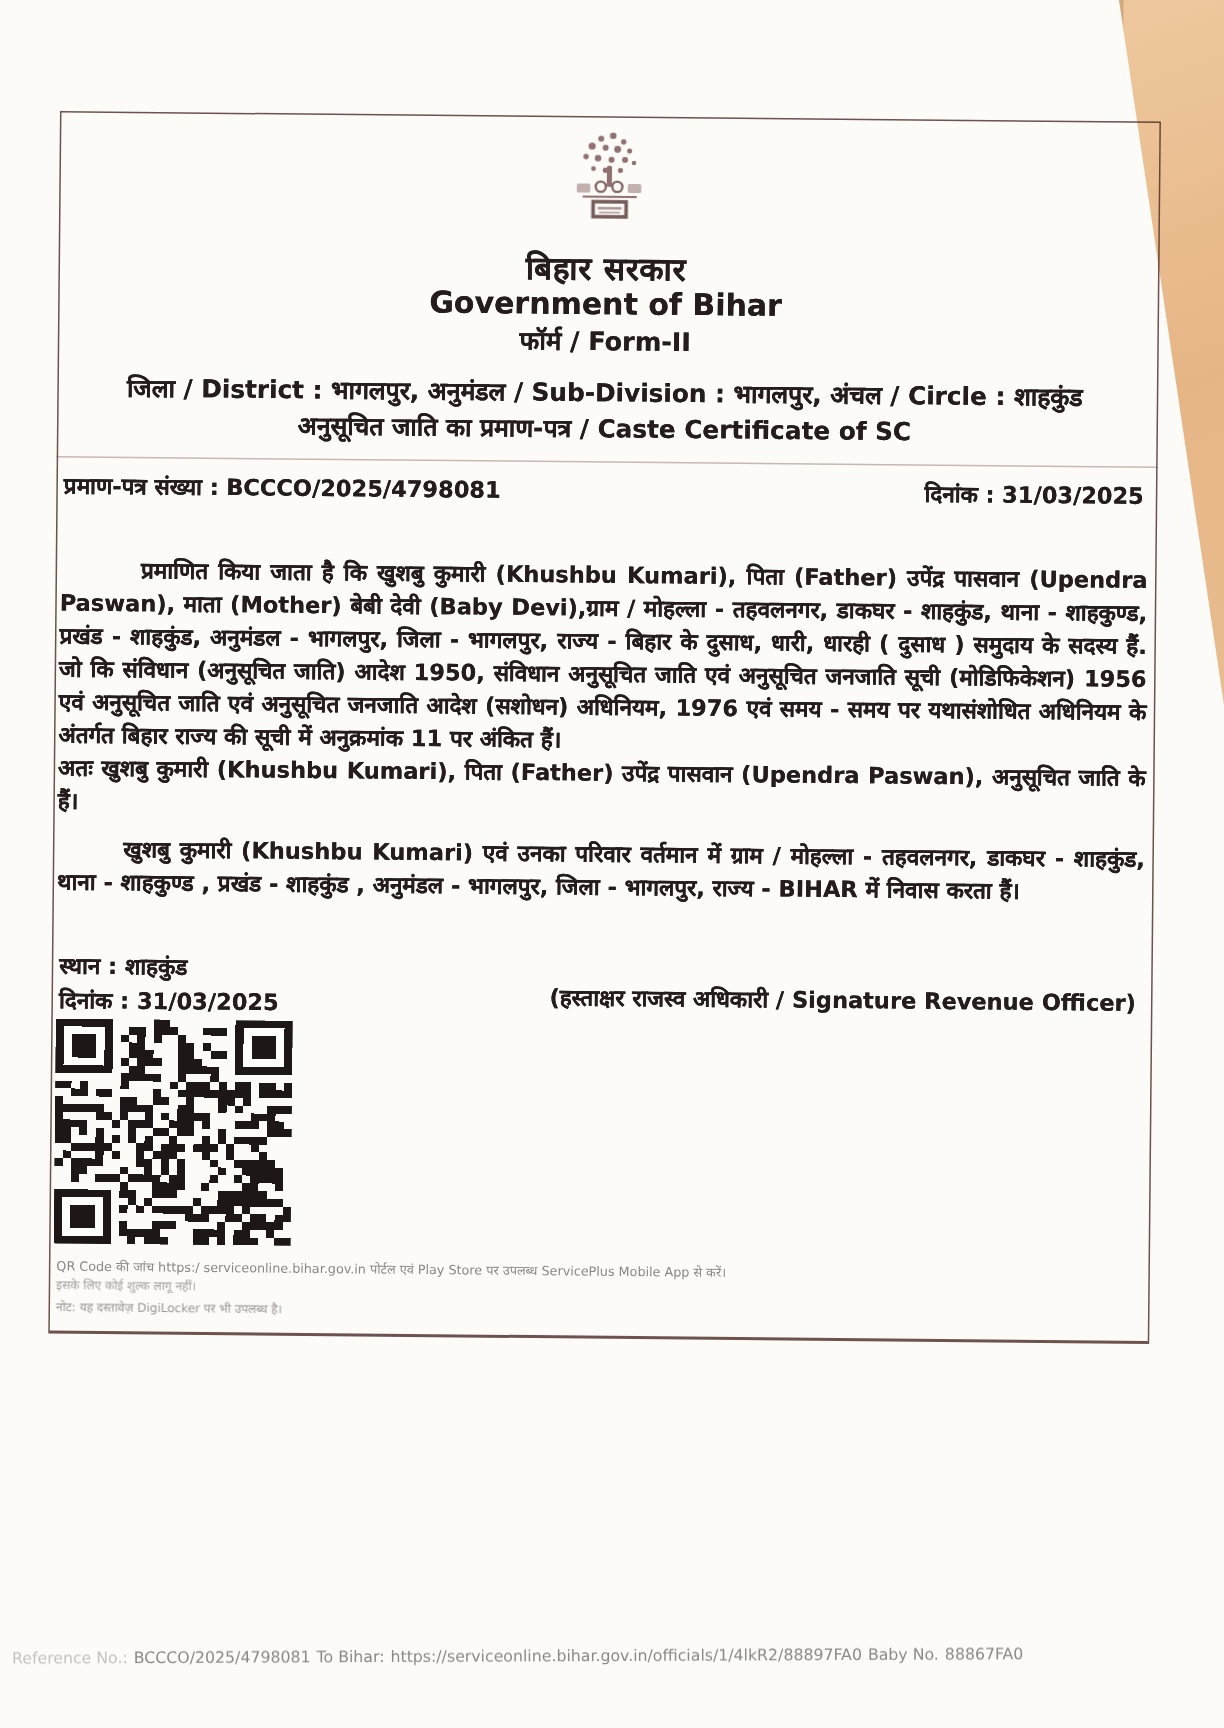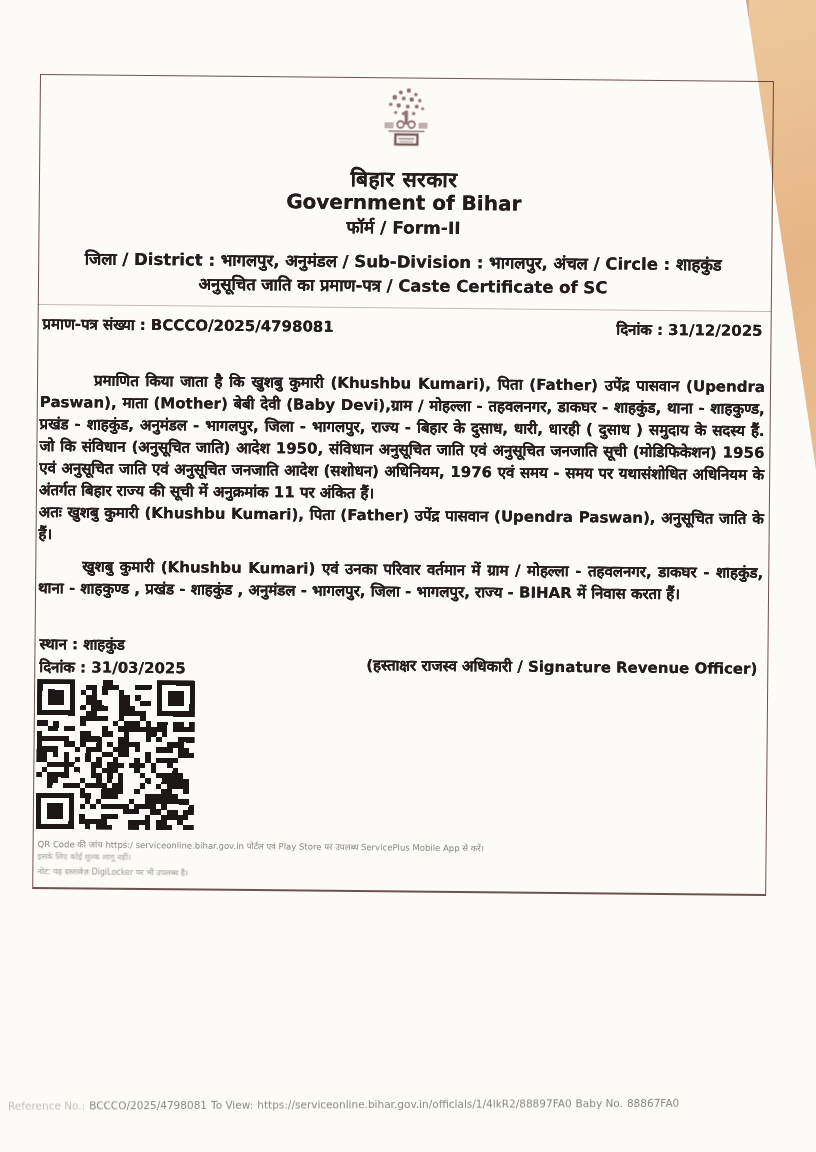--- a/index.html
+++ b/index.html
@@ -106,21 +106,21 @@
 
     <div class="abs center sub1">जिला / District : भागलपुर, अनुमंडल / Sub-Division : भागलपुर, अंचल / Circle : शाहकुंड</div>
     <div class="abs center sub2">अनुसूचित जाति का प्रमाण-पत्र / Caste Certificate of SC</div>
 
     <div class="meta-rule"></div>
     <div class="meta-row">
       <div>
         <span class="lbl">प्रमाण-पत्र संख्या :</span><span>BCCCO/2025/4798081</span>
       </div>
       <div>
-        <span class="lbl">दिनांक :</span><span>31/12/2025</span>
+        <span class="lbl">दिनांक :</span><span>31/03/2025</span>
       </div>
     </div>
 
     <div class="bodytext">
       <p class="p1">प्रमाणित किया जाता है कि खुशबु कुमारी (Khushbu Kumari), पिता (Father) उपेंद्र पासवान (Upendra Paswan), माता (Mother) बेबी देवी (Baby Devi),ग्राम / मोहल्ला - तहवलनगर, डाकघर - शाहकुंड, थाना - शाहकुण्ड, प्रखंड - शाहकुंड, अनुमंडल - भागलपुर, जिला - भागलपुर, राज्य - बिहार के दुसाध, धारी, धारही ( दुसाध ) समुदाय के सदस्य हैं. जो कि संविधान (अनुसूचित जाति) आदेश 1950, संविधान अनुसूचित जाति एवं अनुसूचित जनजाति सूची (मोडिफिकेशन) 1956 एवं अनुसूचित जाति एवं अनुसूचित जनजाति आदेश (सशोधन) अधिनियम, 1976 एवं समय - समय पर यथासंशोधित अधिनियम के अंतर्गत बिहार राज्य की सूची में अनुक्रमांक 11 पर अंकित हैं।</p>
       <p class="p1b">अतः खुशबु कुमारी (Khushbu Kumari), पिता (Father) उपेंद्र पासवान (Upendra Paswan), अनुसूचित जाति के हैं।</p>
       <p class="p2">खुशबु कुमारी (Khushbu Kumari) एवं उनका परिवार वर्तमान में ग्राम / मोहल्ला - तहवलनगर, डाकघर - शाहकुंड, थाना - शाहकुण्ड , प्रखंड - शाहकुंड , अनुमंडल - भागलपुर, जिला - भागलपुर, राज्य - BIHAR में निवास करता हैं।</p>
     </div>
 
     <div class="place-block">
@@ -459,16 +459,16 @@
         </svg>
     </div>
 
     <div class="qr-cap cap1">QR Code की जांच https:/ serviceonline.bihar.gov.in पोर्टल एवं Play Store पर उपलब्ध ServicePlus Mobile App से करें।</div>
     <div class="qr-cap cap2">इसके लिए कोई शुल्क लागू नहीं।</div>
     <div class="qr-cap cap3">नोट: यह दस्तावेज़ DigiLocker पर भी उपलब्ध है।</div>
 
   </div>
 
   <div class="page-footer">
-    <span class="faint">Reference No.:</span><span>BCCCO/2025/4798081</span><span>To View:</span><span>https://serviceonline.bihar.gov.in/officials/1/4lkR2/88897FA0</span><span>Baby No.</span><span>88867FA0</span>
+    <span class="faint">Reference No.:</span><span>BCCCO/2025/4798081</span><span>To Bihar:</span><span>https://serviceonline.bihar.gov.in/officials/1/4lkR2/88897FA0</span><span>Baby No.</span><span>88867FA0</span>
   </div>
 
 </div>
 
 </body></html>

